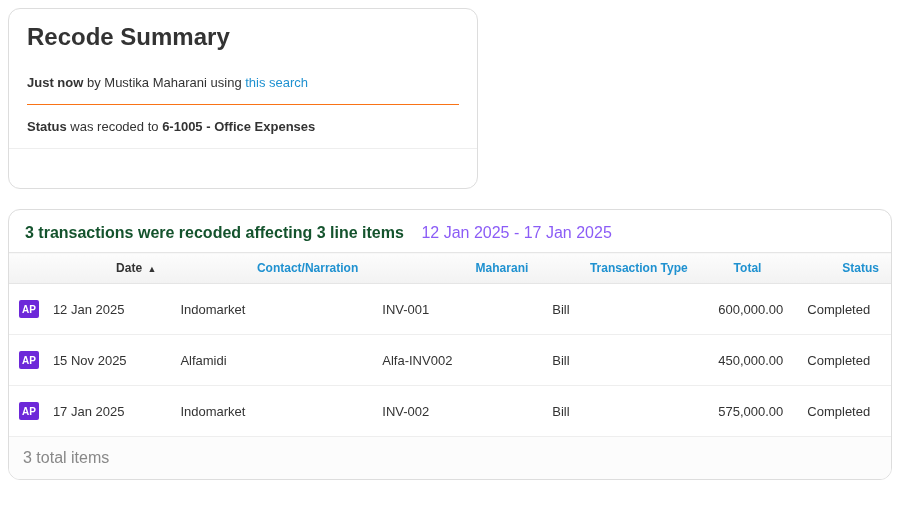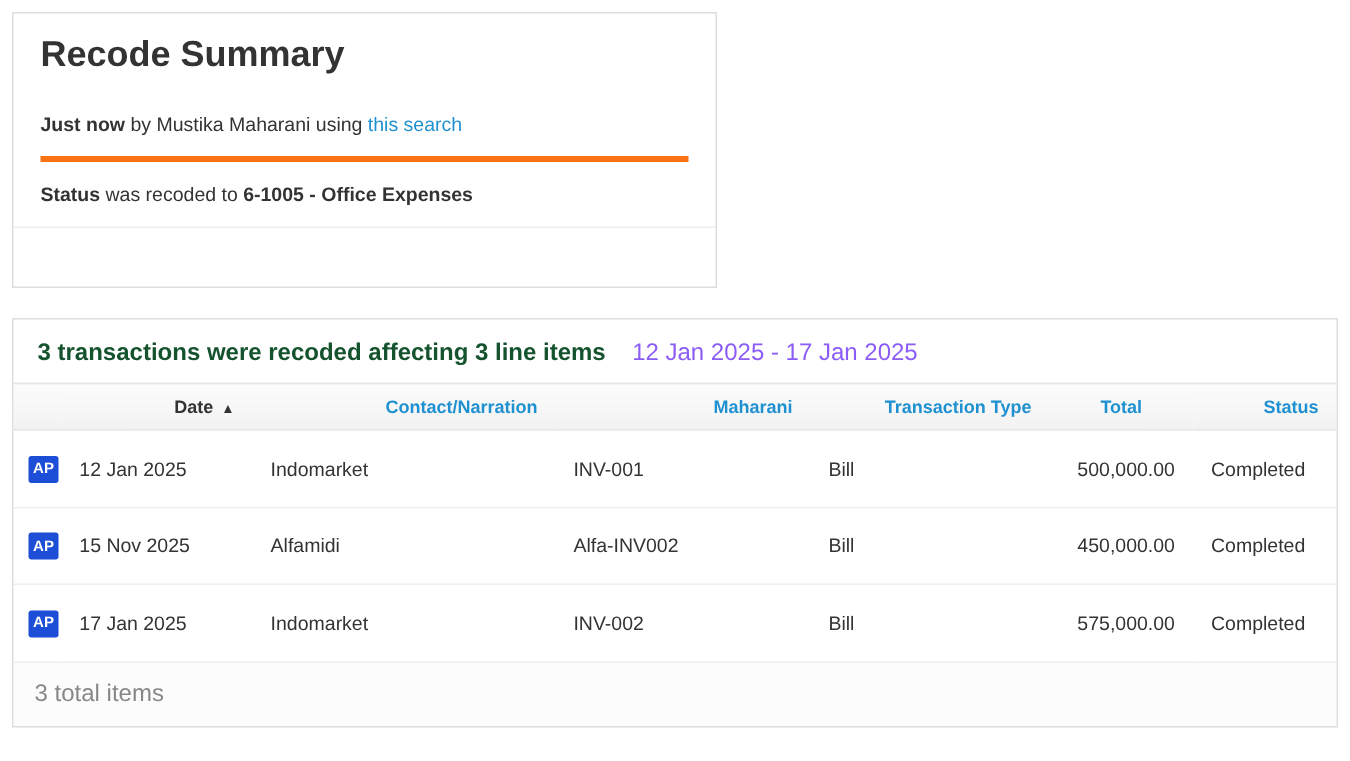--- a/index.html
+++ b/index.html
@@ -9,42 +9,42 @@
     font-family: Arial, Helvetica, sans-serif;
     font-size: 13px;
     color: #333;
     background: #fff;
   }
   .page {
     padding: 8px;
   }
   .panel {
     border: 1px solid #ddd;
-    border-radius: 0;
+    border-radius: 12px;
     margin-bottom: 20px;
     background: #fff;
     overflow: hidden;
   }
   .panel-top {
     width: 470px;
   }
   .panel-header {
     padding: 14px 18px 10px 18px;
   }
   .panel-title {
     font-size: 24px;
     font-weight: bold;
     color: #333;
     margin: 0;
   }
   .panel-sub {
     padding: 0 18px;
   }
   .panel-row {
-    border-bottom: 4px solid #f97316;
+    border-bottom: 1px solid #f97316;
     padding: 14px 0;
     font-size: 13px;
     color: #333;
   }
   .panel-row:last-child { border-bottom: none; }
   .panel-spacer {
     height: 40px;
     border-top: 1px solid #eee;
   }
   .bold { font-weight: bold; }
@@ -102,21 +102,21 @@
     vertical-align: middle;
   }
   tbody td.right { text-align: right; }
   tbody td.iconcell { width: 24px; padding-right: 0; padding-left:10px;}
   .badge {
     display: inline-flex;
     align-items: center;
     justify-content: center;
     width: 20px;
     height: 18px;
-    background: #1d4ed8;
+    background: #6d28d9;
     color: #fff;
     font-size: 10px;
     font-weight: bold;
     border-radius: 2px;
   }
   tfoot td {
     padding: 12px 14px;
     font-size: 16px;
     color: #888;
     background: #fcfcfc;
@@ -179,21 +179,21 @@
           <th>Status</th>
         </tr>
       </thead>
       <tbody id="rows">
           <tr>
             <td class="iconcell"><span class="badge">AP</span></td>
             <td>12 Jan 2025</td>
             <td>Indomarket</td>
             <td>INV-001</td>
             <td>Bill</td>
-            <td class="right">500,000.00</td>
+            <td class="right">600,000.00</td>
             <td>Completed</td>
           </tr>
           <tr>
             <td class="iconcell"><span class="badge">AP</span></td>
             <td>15 Nov 2025</td>
             <td>Alfamidi</td>
             <td>Alfa-INV002</td>
             <td>Bill</td>
             <td class="right">450,000.00</td>
             <td>Completed</td>

